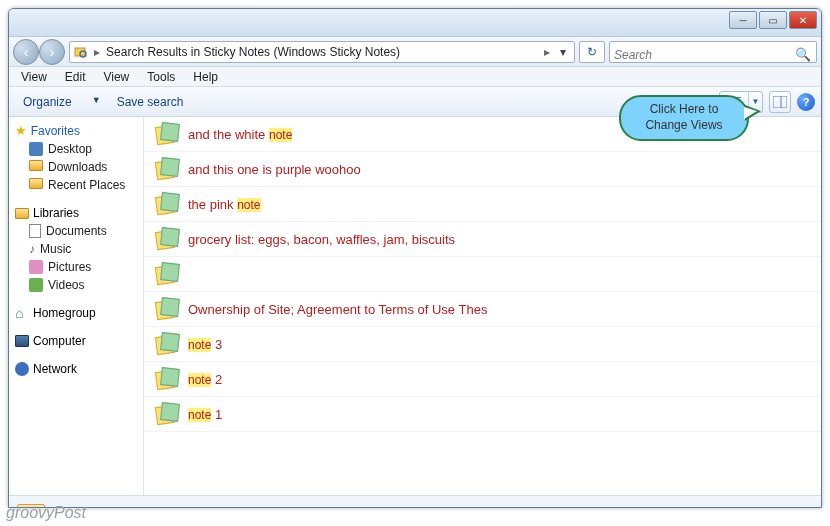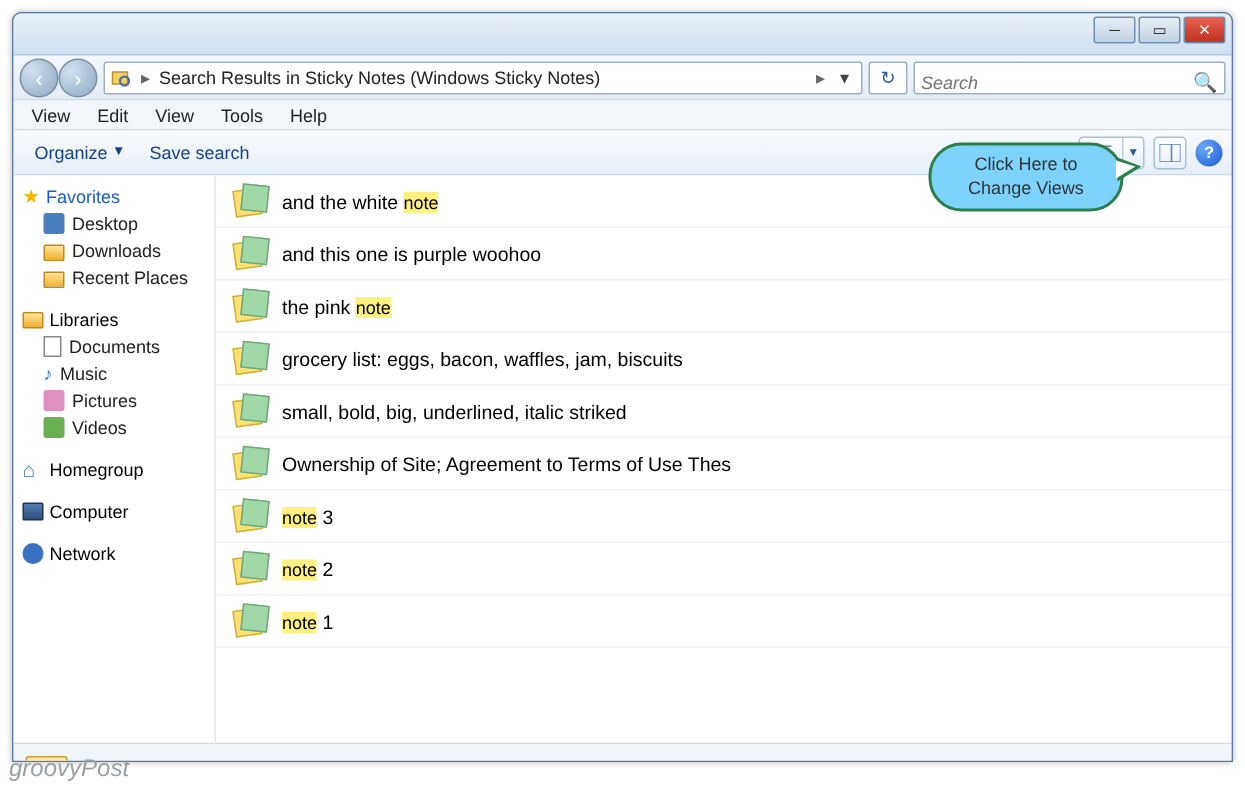--- a/index.html
+++ b/index.html
@@ -21,51 +21,51 @@
 .addr-drop { width:14px; display:flex; justify-content:center; color:#444; }
 .refreshbtn { width:26px; height:22px; border:1px solid #a0b0c4; background:#fff; border-radius:2px; display:flex; align-items:center; justify-content:center; color:#2a5aa0; font-size:12px; }
 .searchbox { width:208px; height:22px; border:1px solid #a0b0c4; background:#fff; border-radius:2px; display:flex; align-items:flex-end; padding:0 4px; position:relative; }
 .searchbox input { border:none; outline:none; width:100%; color:#888; font-style:italic; font-size:12px; background:transparent; }
 .searchbox .mag { position:absolute; right:4px; color:#4a70a0; font-size:13px; }
 
 .menubar { height: 20px; display:flex; align-items:center; gap:2px; padding:0 4px; background:#f2f6fa; border-bottom:1px solid #d4dce4; }
 .menuitem { padding:2px 8px; color:#222; cursor:default; }
 
 .toolbar { height: 30px; display:flex; align-items:center; padding:0 6px; background: linear-gradient(#f8fbff,#e6eef6); border-bottom:1px solid #ccd8e4; }
-.toolbtn { padding:4px 8px; color:#15428b; display:flex; gap:3px; }
+.toolbtn { padding:4px 8px; color:#15428b; display:flex; gap:20px; }
 .toolspacer { flex:1; }
 .righttool { display:flex; align-items:center; gap:6px; }
 .viewbtn-group { display:flex; align-items:center; border:1px solid #a8c0d8; border-radius:3px; background:linear-gradient(#fdfeff,#e8f0f8); height:22px; }
 .viewbtn { width:28px; height:20px; display:flex; align-items:center; justify-content:center; color:#2a5aa0; }
 .viewbtn.sep { border-left:1px solid #c0d0e0; }
 .paneicon { width:22px; height:22px; border:1px solid #a8c0d8; border-radius:3px; background:linear-gradient(#fdfeff,#e8f0f8); display:flex; align-items:center; justify-content:center; }
 .helpicon { width:18px; height:18px; border-radius:50%; background: radial-gradient(circle at 30% 30%, #6aa8ff,#1a5ad0); color:#fff; display:flex; align-items:center; justify-content:center; font-weight:bold; font-size:11px; }
 
 .body { display:flex; height: 378px; }
 .sidebar { width: 135px; background:#fff; border-right:1px solid #e2e8ee; padding:4px 2px; overflow:hidden; }
 .navgroup { margin-bottom:10px; }
 .navhead { display:flex; align-items:center; gap:4px; padding:2px 4px; font-weight:normal; }
 .navhead.accent { color:#1a5ad0; }
-.navitem { display:flex; align-items:flex-end; gap:5px; padding:2px 4px 2px 18px; color:#222; }
+.navitem { display:flex; align-items:flex-start; gap:5px; padding:2px 4px 2px 18px; color:#222; }
 .star { color:#f4b400; font-size:13px; }
 .foldericon { width:14px; height:11px; background:linear-gradient(#ffe49a,#f0b030); border:1px solid #c08820; border-radius:1px; display:inline-block; }
 .fileicon { width:12px; height:14px; border:1px solid #888; background:#fff; display:inline-block; position:relative; }
 .blueicon { width:14px; height:14px; display:inline-block; background:#4a80c0; border-radius:2px; }
 .pinkicon { width:14px; height:14px; display:inline-block; background:#e090c0; border-radius:2px; }
 .greenicon { width:14px; height:14px; display:inline-block; background:#6ab050; border-radius:2px; }
 .networkicon { width:14px; height:14px; display:inline-block; background:#3a70c0; border-radius:50%; }
 .compicon { width:14px; height:12px; display:inline-block; background:linear-gradient(#5080b0,#305080); border:1px solid #203050; border-radius:1px; }
 .homeicon { width:14px; height:14px; display:inline-block; color:#3a80b0; font-size:14px; line-height:14px; }
 
 .content { flex:1; overflow-y:auto; background:#fff; }
 .row { display:flex; align-items:center; gap:10px; padding:6px 12px; border-bottom:1px solid #f0f2f4; }
 .noteicon { width:22px; height:22px; position:relative; flex-shrink:0; }
 .noteicon::before { content:''; position:absolute; left:0; top:3px; width:16px; height:16px; background:#ffe070; border:1px solid #d0b040; transform:rotate(-8deg); }
 .noteicon::after { content:''; position:absolute; left:5px; top:0; width:16px; height:16px; background:#a0d8a8; border:1px solid #70a878; transform:rotate(6deg); }
-.rowtext { color:#000000; font-size:13px; }
+.rowtext { color:#b91c1c; font-size:13px; }
 .hl { background:#fff080; }
 
 .statusbar { height:42px; border-top:1px solid #d4dce4; background:linear-gradient(#f2f6fa,#e6eef2); display:flex; align-items:center; padding:4px 8px; gap:10px; }
 .statusicon { width:34px; height:34px; position:relative; }
 .statusicon .folder { position:absolute; left:0; top:4px; width:28px; height:22px; background:linear-gradient(#ffe8a0,#f4c860); border:1px solid #c8a040; border-radius:2px; }
 
 .callout { position:absolute; right:72px; top:86px; width:130px; height:46px; border:2px solid #2a8048; border-radius:22px; background:#7dd3fc; display:flex; align-items:center; justify-content:center; text-align:center; color:#333; font-size:12px; line-height:1.3; padding:4px 10px; z-index:10; }
 .callout::after { content:''; position:absolute; right:-14px; top:8px; width:0; height:0; border-left:16px solid #2a8048; border-top:6px solid transparent; border-bottom:10px solid transparent; }
 .callout::before { content:''; position:absolute; right:-10px; top:10px; width:0; height:0; border-left:13px solid #fff; border-top:4px solid transparent; border-bottom:8px solid transparent; z-index:1; }
 
@@ -219,21 +219,20 @@
         <div class="row">
           <div class="noteicon"></div>
           <div class="rowtext">the pink <span class="hl">note</span></div>
         </div>
         <div class="row">
           <div class="noteicon"></div>
           <div class="rowtext">grocery list: eggs, bacon, waffles, jam, biscuits</div>
         </div>
         <div class="row">
           <div class="noteicon"></div>
-          <div class="rowtext">small, bold,  big,  underlined, italic striked</div>
         </div>
         <div class="row">
           <div class="noteicon"></div>
           <div class="rowtext">Ownership of Site; Agreement to Terms of Use Thes</div>
         </div>
         <div class="row">
           <div class="noteicon"></div>
           <div class="rowtext"><span class="hl">note</span> 3</div>
         </div>
         <div class="row">

